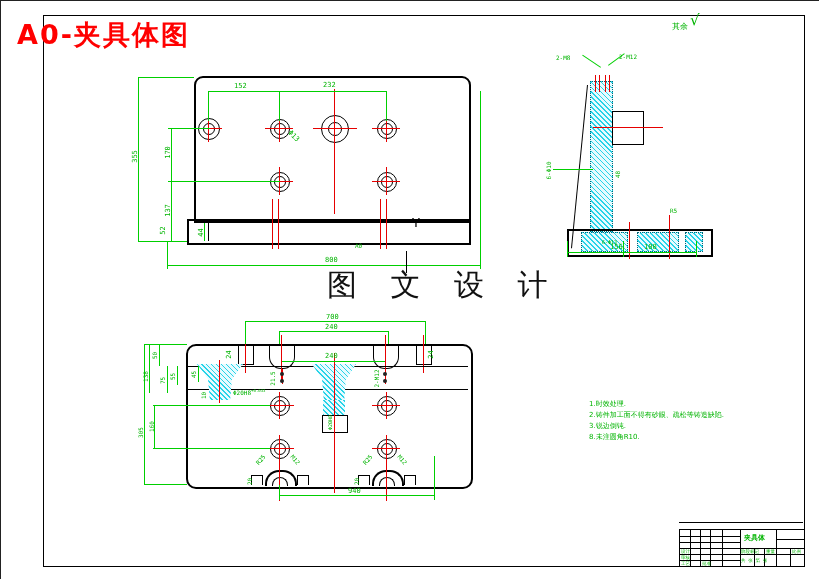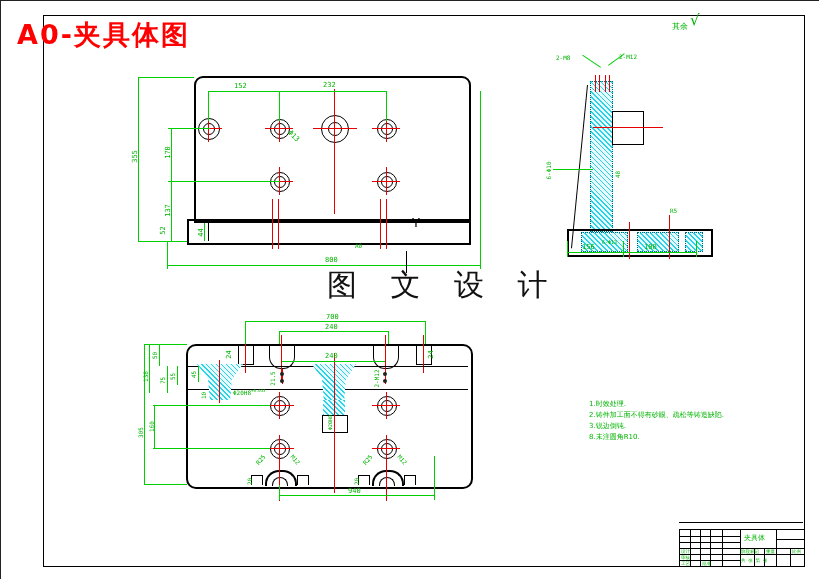--- a/index.html
+++ b/index.html
@@ -115,21 +115,21 @@
   <div class="dim" style="left:555px;top:53px;font-size:6px;">2-M8</div>
   <div class="dim" style="left:618px;top:52px;font-size:6px;">2-M12</div>
   <div class="dim vdim" style="left:613px;top:170px;font-size:6px;">48</div>
   <div class="dim vdim" style="left:538px;top:166px;font-size:6px;">6-Φ10</div>
   <div class="ln g" style="left:552px;top:168px;width:40px;height:1px;"></div>
 
   <div class="ln g" style="left:566px;top:251px;width:130px;height:1px;"></div>
   <div class="ln g" style="left:566px;top:240px;width:1px;height:16px;"></div>
   <div class="ln g" style="left:622px;top:240px;width:1px;height:16px;"></div>
   <div class="ln g" style="left:695px;top:240px;width:1px;height:16px;"></div>
-  <div class="dim" style="left:581px;top:243px;">156</div>
+  <div class="dim" style="left:581px;top:243px;padding-left:28px;">156</div>
   <div class="dim" style="left:601px;top:238px;font-size:5px;">6-Φ13</div>
   <div class="dim" style="left:643px;top:243px;">100</div>
   <div class="dim" style="left:669px;top:206px;font-size:6px;">R5</div>
 
   <div class="ab" style="left:326px;top:264px;color:#111;font:30px 'Liberation Serif',serif;letter-spacing:13px;">图 文 设 计</div>
   <div class="ln" style="left:405px;top:250px;width:1px;height:22px;"></div>
 
   <div class="box" style="left:185px;top:343px;width:283px;height:141px;border-width:2px;border-radius:10px;"></div>
 
   <div class="box" style="left:237px;top:344px;width:14px;height:19px;border-top:none;"></div>
@@ -251,21 +251,21 @@
     <div class="tb-line" style="left:20px;top:0;width:1px;height:36px;"></div>
     <div class="tb-line" style="left:30px;top:0;width:1px;height:36px;"></div>
     <div class="tb-line" style="left:42px;top:0;width:1px;height:36px;"></div>
     <div class="tb-line" style="left:60px;top:0;width:1px;height:36px;"></div>
     <div class="tb-line" style="left:96px;top:0;width:1px;height:36px;"></div>
     <div class="tb-line" style="left:96px;top:9px;width:28px;height:1px;"></div>
     <div class="tb-line" style="left:74px;top:18px;width:1px;height:18px;"></div>
     <div class="tb-line" style="left:84px;top:18px;width:1px;height:18px;"></div>
     <div class="tb-line" style="left:110px;top:18px;width:1px;height:18px;"></div>
 
-    <div class="tb-txt" style="left:64px;top:4px;font-size:7px;line-height:8px;">夹具体</div>
+    <div class="tb-txt" style="left:64px;top:4px;font-size:7px;line-height:8px;font-weight:bold;">夹具体</div>
     <div class="tb-txt" style="left:1px;top:19px;">设计</div>
     <div class="tb-txt" style="left:1px;top:25px;">审核</div>
     <div class="tb-txt" style="left:1px;top:31px;">工艺</div>
     <div class="tb-txt" style="left:22px;top:31px;">批准</div>
     <div class="tb-txt" style="left:61px;top:19px;">阶段标记</div>
     <div class="tb-txt" style="left:86px;top:19px;">重量</div>
     <div class="tb-txt" style="left:112px;top:19px;">比例</div>
     <div class="tb-txt" style="left:61px;top:28px;">共 张 第 张</div>
   </div>
   <div class="ln" style="left:678px;top:521px;width:124px;height:1px;"></div>

